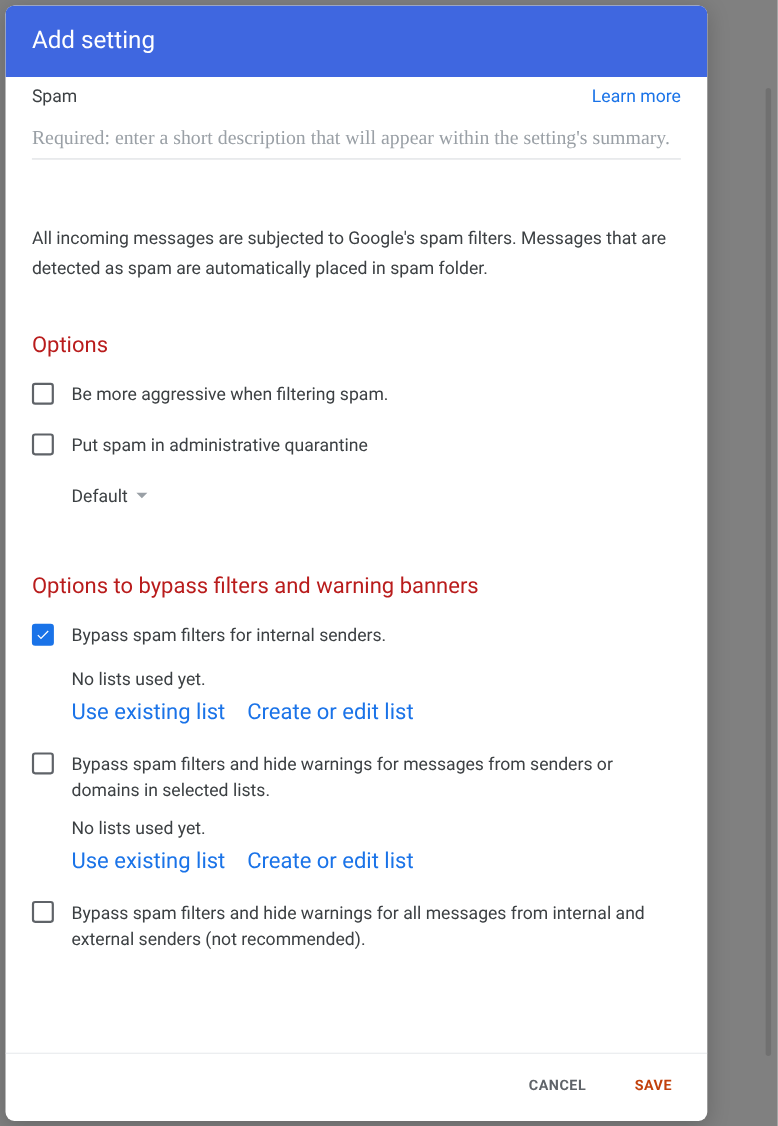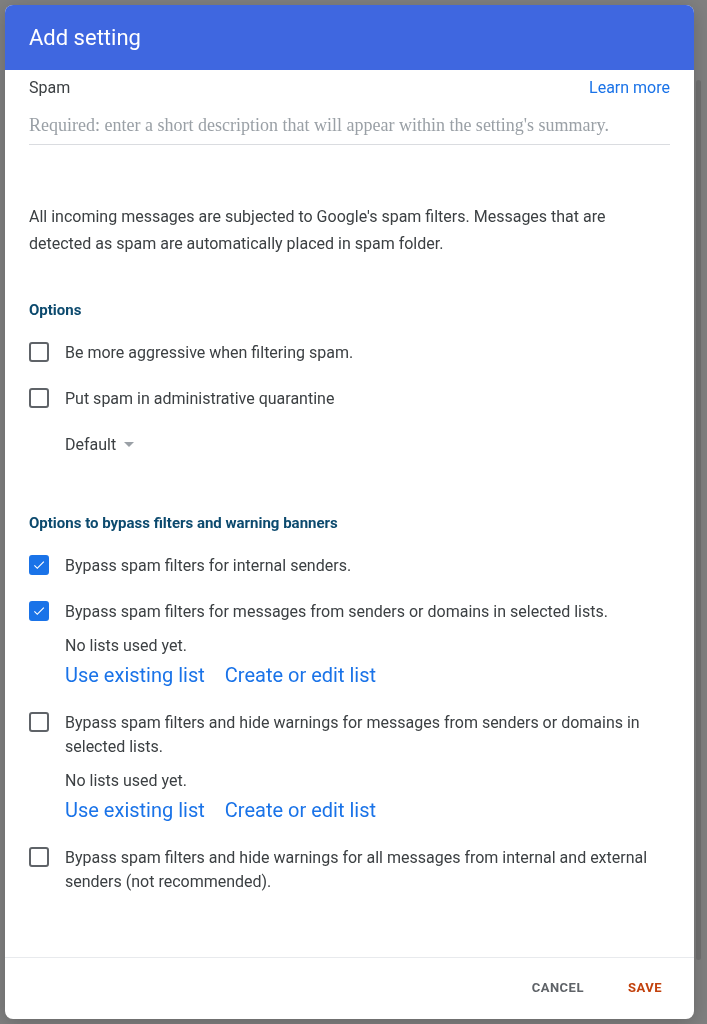--- a/index.html
+++ b/index.html
@@ -11,21 +11,21 @@
       font-family: 'Google Sans', Roboto, Arial, sans-serif;
       background: #808080;
       width: 707px;
       height: 1024px;
       overflow: hidden;
       position: relative;
     }
     .dialog {
       background: #fff;
       border-radius: 8px;
-      width: 689px;
+      width: 638px;
       height: 1014px;
       margin: 5px;
       display: flex;
       flex-direction: column;
       overflow: hidden;
       box-shadow: 0 4px 20px rgba(0,0,0,0.2);
     }
     .header {
       background: #4169e1;
       background: #3f67e0;
@@ -69,23 +69,23 @@
     .desc-input::placeholder {
       color: #9aa0a6;
     }
     .intro-text {
       margin-top: 58px;
       font-size: 16px;
       line-height: 1.7;
       color: #3c4043;
     }
     .section-title {
-      font-weight: 700;
-      font-size: 15px;
-      color: #0c4a6e;
+      font-weight: 400;
+      font-size: 20px;
+      color: #b91c1c;
       margin-top: 44px;
       margin-bottom: 22px;
     }
     .checkbox-row {
       display: flex;
       align-items: flex-start;
       margin-bottom: 22px;
     }
     .checkbox {
       width: 20px;
@@ -229,28 +229,20 @@
 
     <div class="checkbox-row">
       <div class="checkbox checked">
         <svg viewBox="0 0 24 24">
             <path fill="#fff" d="M9 16.17 4.83 12l-1.42 1.41L9 19 21 7l-1.41-1.41z"></path>
           </svg>
       </div>
       <span class="checkbox-label">Bypass spam filters for internal senders.</span>
     </div>
 
-    <div class="checkbox-row" style="margin-bottom:16px;">
-      <div class="checkbox checked">
-        <svg viewBox="0 0 24 24">
-            <path fill="#fff" d="M9 16.17 4.83 12l-1.42 1.41L9 19 21 7l-1.41-1.41z"></path>
-          </svg>
-      </div>
-      <span class="checkbox-label">Bypass spam filters for messages from senders or domains in selected lists.</span>
-    </div>
     <div class="sub-block">
       <div class="no-lists">No lists used yet.</div>
       <div class="link-row">
         <span class="link">Use existing list</span>
         <span class="link">Create or edit list</span>
       </div>
     </div>
 
     <div class="checkbox-row" style="margin-top:24px;margin-bottom:16px;">
       <div class="checkbox">

